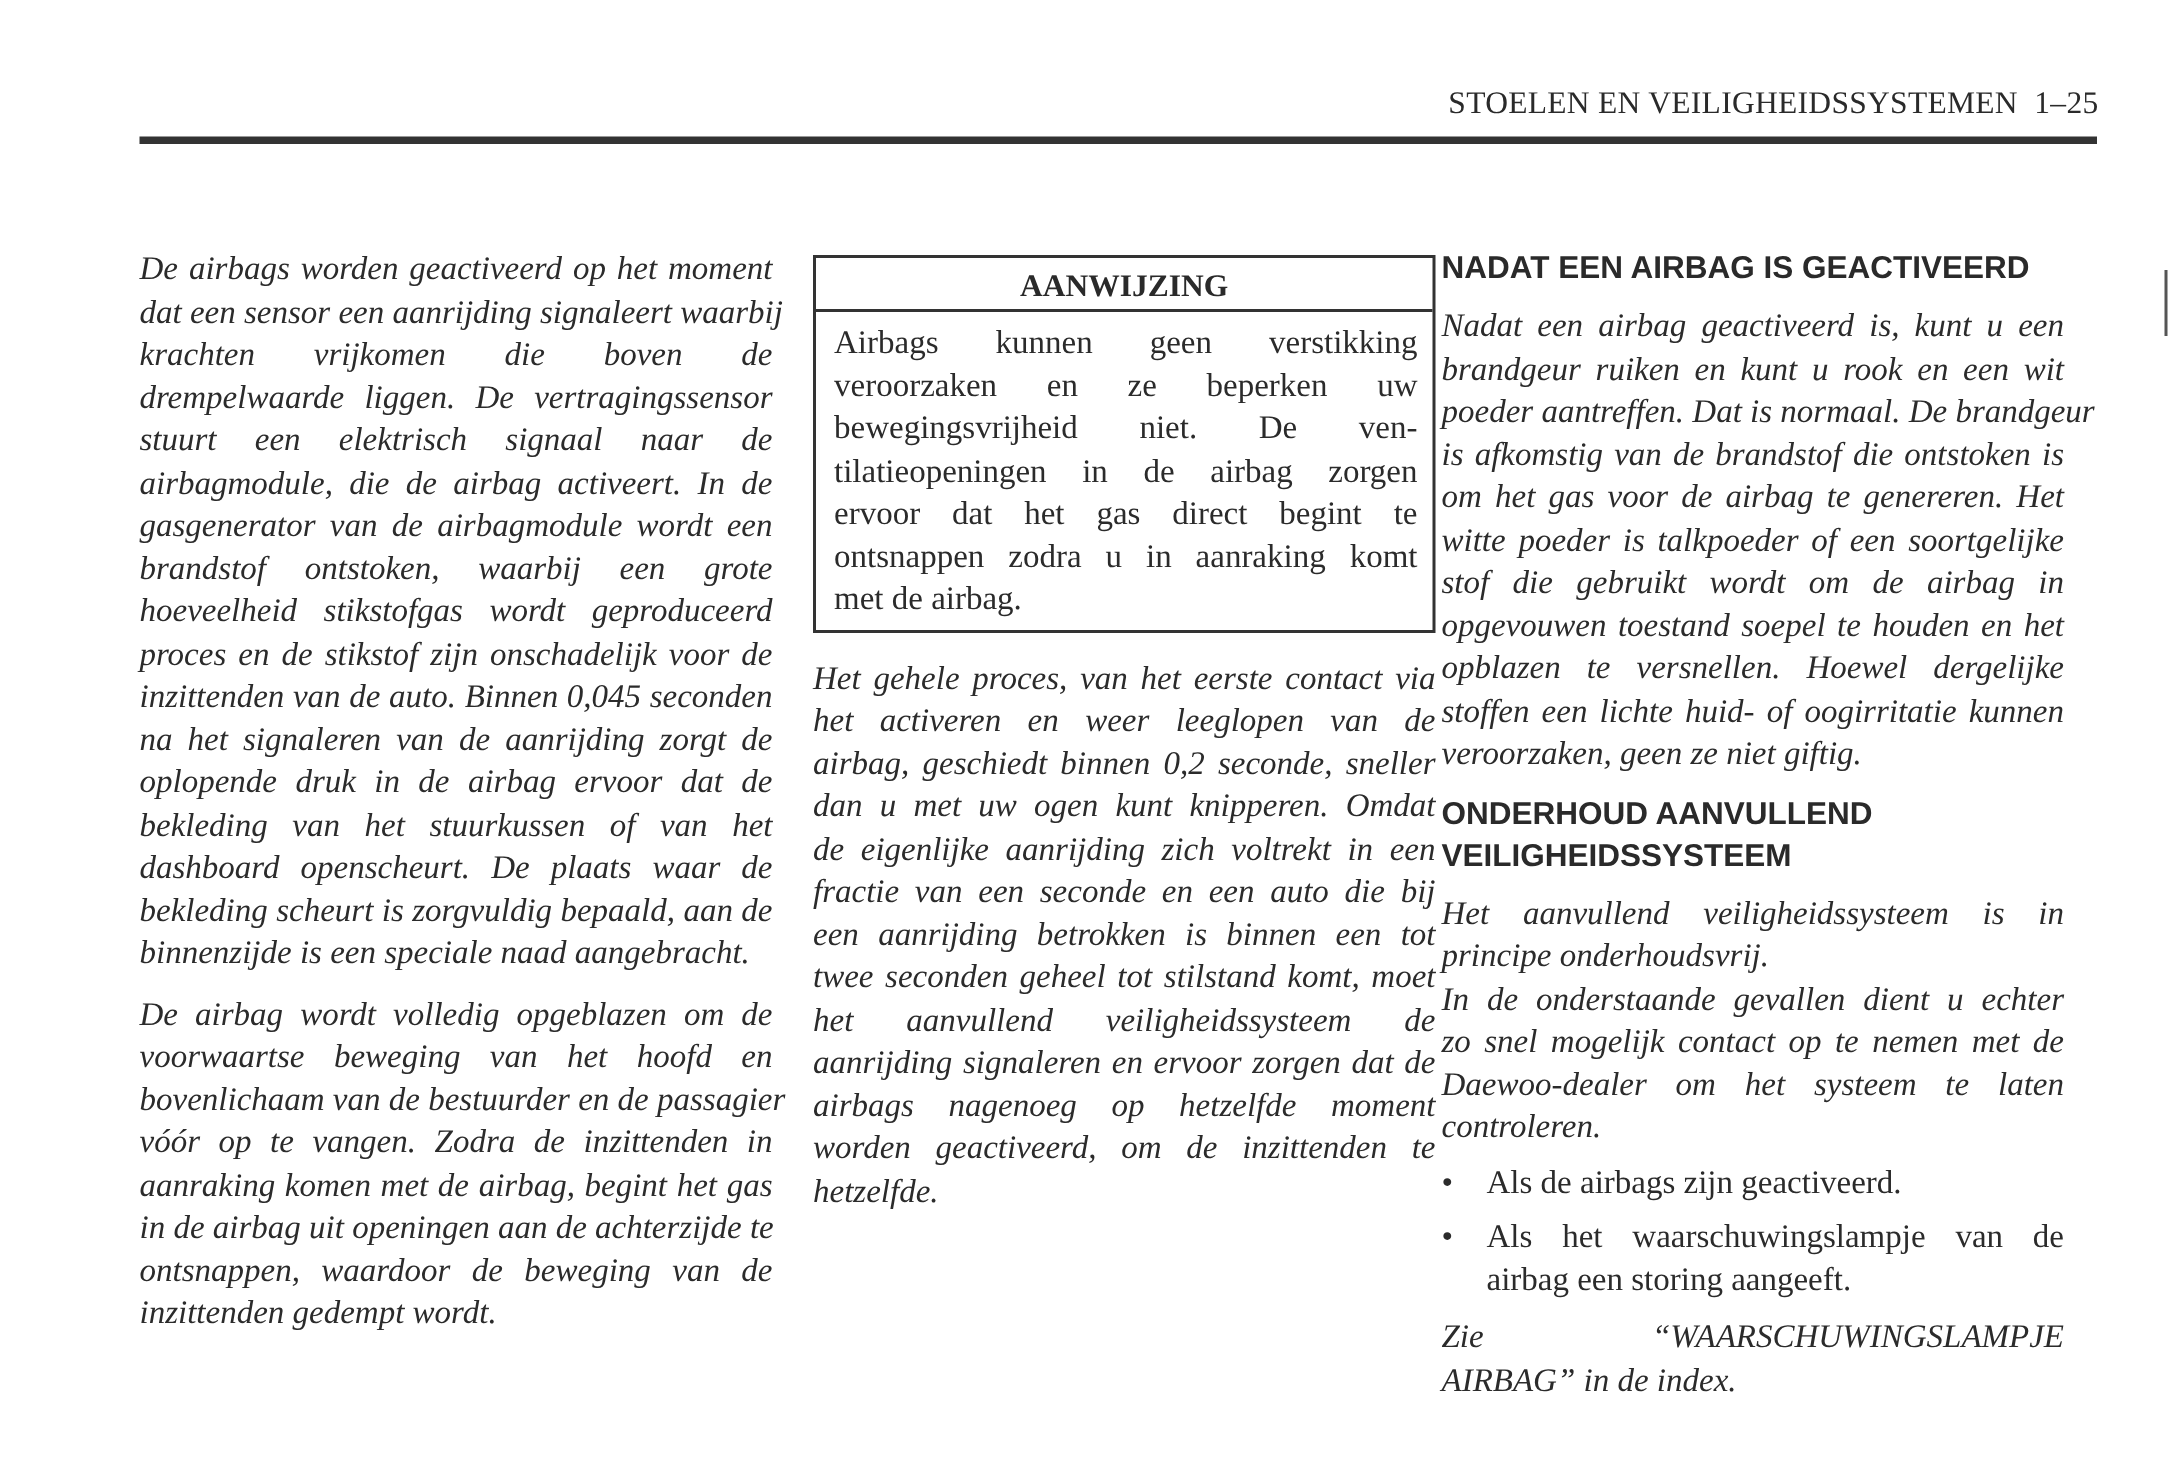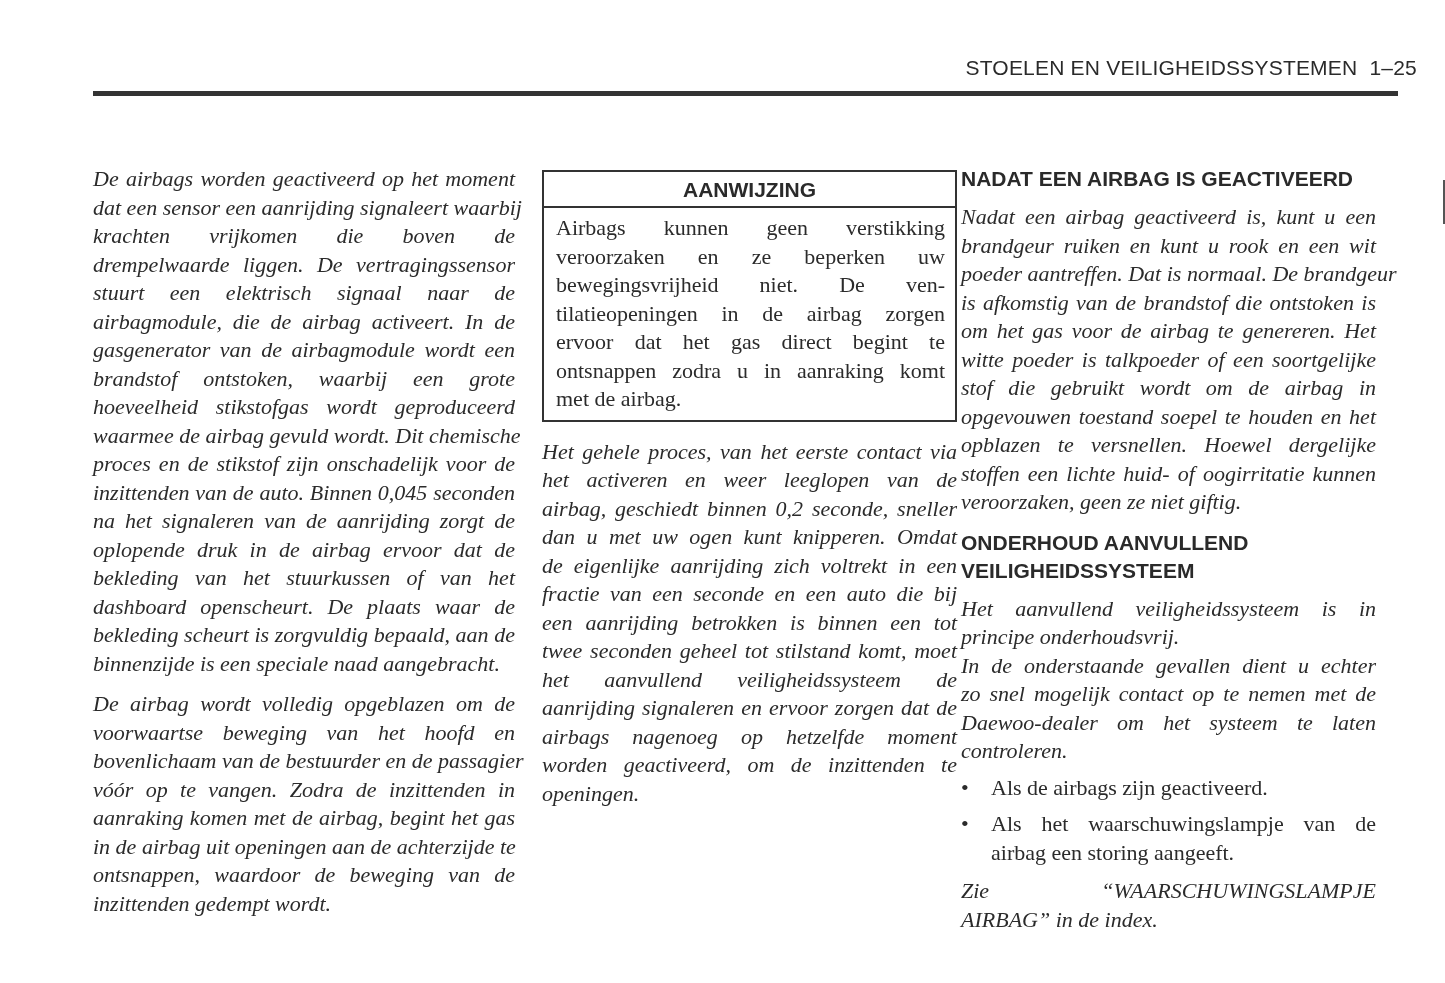--- a/index.html
+++ b/index.html
@@ -1,22 +1,22 @@
 <!DOCTYPE html>
 <html><head>
 <meta charset="utf-8">
 <style>
   html, body { margin: 0; padding: 0; }
   body {
     width: 1445px; height: 983px; background: #ffffff; position: relative; overflow: hidden;
     color: #2b2b2b;
   }
   .header-title {
-    position: absolute; top: 56px; right: 28px;
-    font-family: Liberation Sans, sans-serif; font-size: 21px; letter-spacing: 0.2px;
+    position: absolute; top: 56px; right: 46px;
+    font-family: Liberation Serif, serif; font-size: 21px; letter-spacing: 0.2px;
     color: #2a2a2a; white-space: nowrap;
   }
   .header-rule {
     position: absolute; left: 93px; top: 91px; width: 1305px; height: 5px; background: #333333;
   }
   .edge-mark {
     position: absolute; left: 1443px; top: 180px; width: 2px; height: 44px; background: #555;
   }
   .col {
     position: absolute; top: 165px;
@@ -26,21 +26,21 @@
   .col1 { left: 93px; width: 422px; }
   .col2 { left: 542px; width: 415px; }
   .col3 { left: 961px; width: 415px; }
   .col p { margin: 0 0 12px 0; font-style: italic; }
   .line { display: block; text-align: justify; text-align-last: justify; white-space: nowrap; }
   .line.last { text-align-last: left; }
   .notice {
     border: 2px solid #333; margin: 5px 0 16px 0;
   }
   .notice-title {
-    font-family: Liberation Sans, sans-serif; font-weight: bold; font-size: 21px;
+    font-family: Liberation Serif, serif; font-weight: bold; font-size: 21px;
     text-align: center; padding: 4px 0 2px 0; border-bottom: 2px solid #333; color: #2a2a2a;
     line-height: 28px;
   }
   .notice-body {
     font-family: "Liberation Serif", serif; font-weight: normal; font-size: 22px;
     line-height: 28.5px; padding: 6px 10px 6px 12px; color: #2b2b2b;
   }
   .section-heading {
     font-family: "Liberation Sans", sans-serif; font-weight: bold; font-size: 21px;
     line-height: 28px; color: #2a2a2a; margin: 0 0 10px 0; text-align: left;
@@ -65,21 +65,20 @@
   <p>
     <span class="line">De airbags worden geactiveerd op het moment</span>
     <span class="line">dat een sensor een aanrijding signaleert waarbij</span>
     <span class="line">krachten vrijkomen die boven de</span>
     <span class="line">drempelwaarde liggen. De vertragingssensor</span>
     <span class="line">stuurt een elektrisch signaal naar de</span>
     <span class="line">airbagmodule, die de airbag activeert. In de</span>
     <span class="line">gasgenerator van de airbagmodule wordt een</span>
     <span class="line">brandstof ontstoken, waarbij een grote</span>
     <span class="line">hoeveelheid stikstofgas wordt geproduceerd</span>
-    <span class="line">waarmee de airbag gevuld wordt. Dit chemische</span>
     <span class="line">proces en de stikstof zijn onschadelijk voor de</span>
     <span class="line">inzittenden van de auto. Binnen 0,045 seconden</span>
     <span class="line">na het signaleren van de aanrijding zorgt de</span>
     <span class="line">oplopende druk in de airbag ervoor dat de</span>
     <span class="line">bekleding van het stuurkussen of van het</span>
     <span class="line">dashboard openscheurt. De plaats waar de</span>
     <span class="line">bekleding scheurt is zorgvuldig bepaald, aan de</span>
     <span class="line last">binnenzijde is een speciale naad aangebracht.</span>
   </p>
   <p>
@@ -113,21 +112,21 @@
     <span class="line">airbag, geschiedt binnen 0,2 seconde, sneller</span>
     <span class="line">dan u met uw ogen kunt knipperen. Omdat</span>
     <span class="line">de eigenlijke aanrijding zich voltrekt in een</span>
     <span class="line">fractie van een seconde en een auto die bij</span>
     <span class="line">een aanrijding betrokken is binnen een tot</span>
     <span class="line">twee seconden geheel tot stilstand komt, moet</span>
     <span class="line">het aanvullend veiligheidssysteem de</span>
     <span class="line">aanrijding signaleren en ervoor zorgen dat de</span>
     <span class="line">airbags nagenoeg op hetzelfde moment</span>
     <span class="line">worden geactiveerd, om de inzittenden te</span>
-    <span class="line last">openingen.</span>
+    <span class="line last">hetzelfde.</span>
   </p>
 </div>
 
 <div class="col col3">
   <div class="section-heading">NADAT EEN AIRBAG IS GEACTIVEERD</div>
   <p>
     <span class="line">Nadat een airbag geactiveerd is, kunt u een</span>
     <span class="line">brandgeur ruiken en kunt u rook en een wit</span>
     <span class="line">poeder aantreffen. Dat is normaal. De brandgeur</span>
     <span class="line">is afkomstig van de brandstof die ontstoken is</span>

